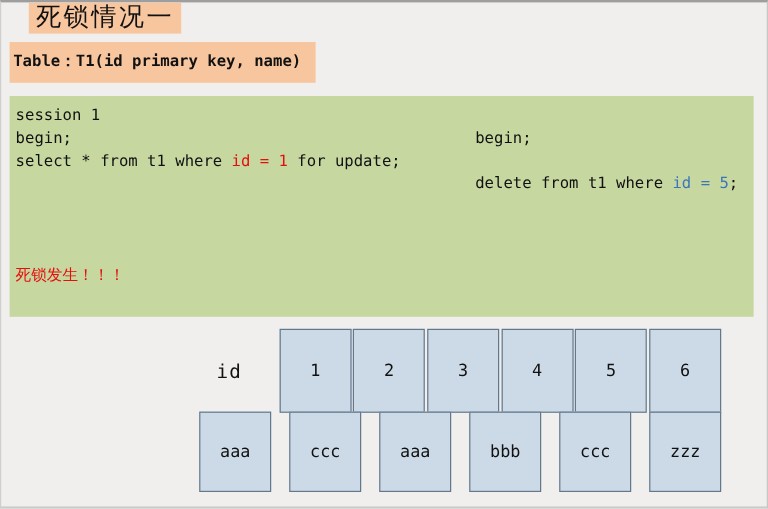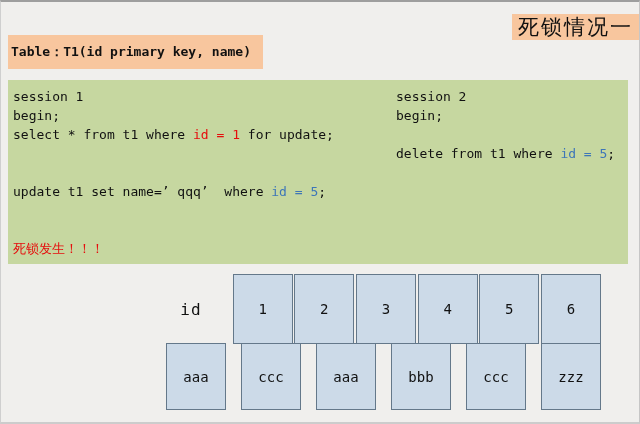--- a/index.html
+++ b/index.html
@@ -4,21 +4,21 @@
 <style>
   html,body{margin:0;padding:0;background:#e8e8e8;}
   .page{
     position:relative;width:640px;height:424px;box-sizing:border-box;
     background:var(--page-bg,#f0efed);
     border-top:2px solid #9e9e9e;border-left:1px solid #cfcfcf;
     border-right:1px solid #c6c6c6;border-bottom:2px solid #cccccc;
     font-family:"DejaVu Sans Mono","Liberation Mono",monospace;
     color:var(--text,#111);overflow:hidden;
   }
-  .title-band{position:absolute;top:12px;left:0;right:0;text-align:right;}
+  .title-band{position:absolute;top:0;left:0;right:0;text-align:left;padding-left:23px;}
   .title{
     display:inline-block;background:var(--accent-peach,#f8c69e);
     font-family:"Liberation Sans","DejaVu Sans",sans-serif;
     font-size:21px;line-height:26px;padding:0 6px;letter-spacing:2px;
   }
   .table-label{
     position:absolute;left:7px;top:33px;width:255px;height:34px;box-sizing:border-box;
     background:var(--accent-peach,#f8c69e);
     font-size:13px;line-height:16px;padding:9px 0 0 3px;white-space:pre;font-weight:bold;
   }
@@ -49,26 +49,25 @@
 </style>
 </head>
 <body>
 
 <div class="page" style="--page-bg: #f0efed; --accent-peach: #f8c69e; --panel-green: #c6d7a0; --cell-blue: #ccdae8; --cell-border: #64788a; --highlight-red: #e60d0d; --highlight-blue: #3d76b8; --text: #111111;">
   <div class="title-band">
     <span class="title">死锁情况一</span>
   </div>
   <div class="table-label">Table：T1(id primary key, name)</div>
   <div class="session-box">
-      <div class="session-row"><div class="session-left"><span>session 1</span></div><div class="session-right"><span>session 2</span></div></div>
+      <div class="session-row"><div class="session-left"><span>session 1</span></div></div>
       <div class="session-row"><div class="session-left"><span>begin;</span></div><div class="session-right"><span>begin;</span></div></div>
       <div class="session-row"><div class="session-left"><span>select * from t1 where </span><span class="red">id = 1</span><span> for update;</span></div><div class="session-right">&nbsp;</div></div>
       <div class="session-row"><div class="session-left">&nbsp;</div><div class="session-right"><span>delete from t1 where </span><span class="blue">id = 5</span><span>;</span></div></div>
       <div class="session-row"><div class="session-left">&nbsp;</div><div class="session-right">&nbsp;</div></div>
-      <div class="session-row"><div class="session-left"><span>update t1 set name=’ qqq’  where </span><span class="blue">id = 5</span><span>;</span></div><div class="session-right">&nbsp;</div></div>
       <div class="session-row"><div class="session-left">&nbsp;</div></div>
       <div class="session-row"><div class="session-left">&nbsp;</div><div class="session-right">&nbsp;</div></div>
       <div class="session-row"><div class="session-left"><span class="red">死锁发生！！！</span></div><div class="session-right">&nbsp;</div></div>
     </div>
   <div class="grid">
       <div class="g-row g-row1">
         <div class="g-label">id</div>
         <div class="g-cell">1</div>
         <div class="g-cell">2</div>
         <div class="g-cell">3</div>

